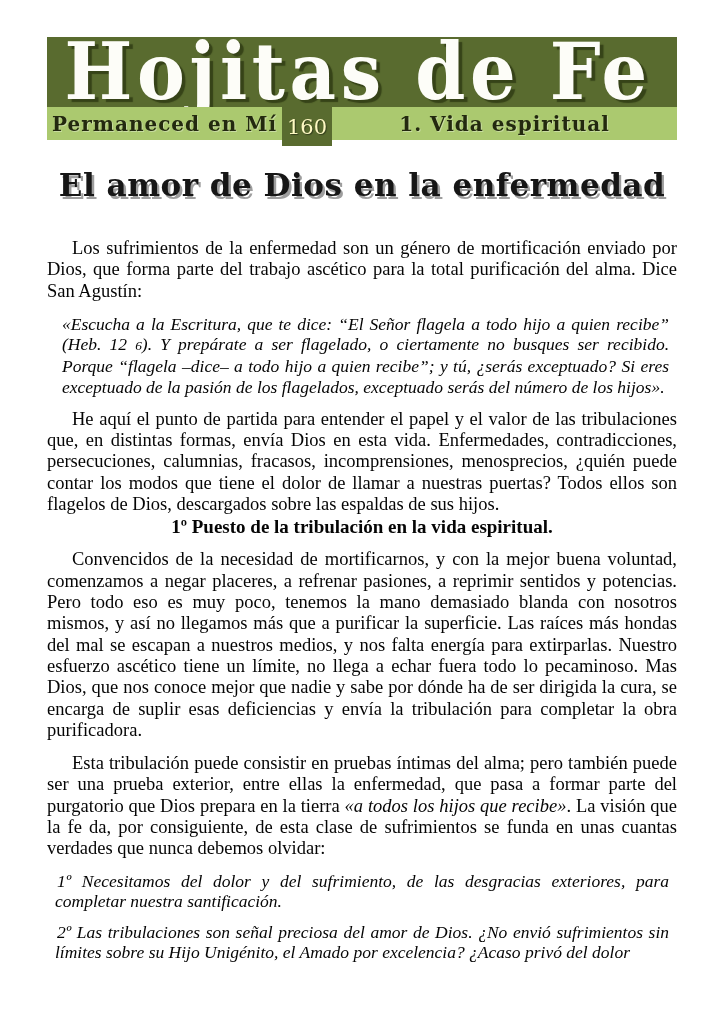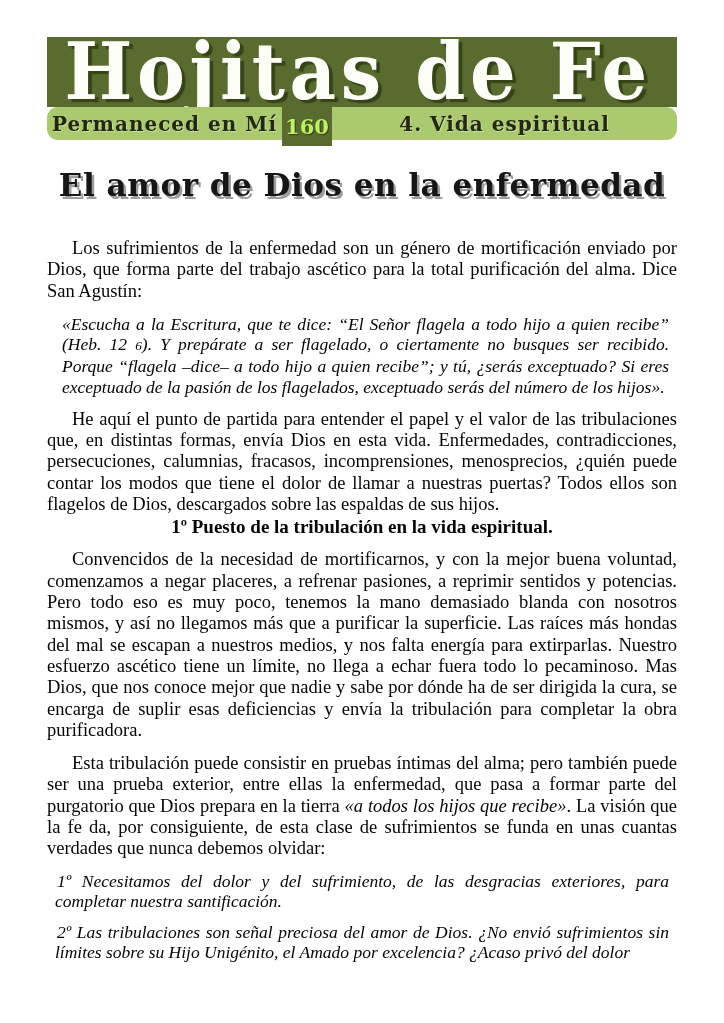--- a/index.html
+++ b/index.html
@@ -23,37 +23,37 @@
   }
   .band h1{
     margin:0;white-space:nowrap;
     font-family:"DejaVu Serif", serif;font-weight:bold;font-size:78px;
     color:#fdfdf8;letter-spacing:5px;line-height:1;
     transform:scaleX(.92);transform-origin:center;
     text-shadow:4px 3px 1px rgba(25,35,5,.55);
   }
   .subbar{
     height:33px;background:var(--light-green);
-    display:flex;align-items:stretch;position:relative;border-radius:11px;
+    display:flex;align-items:stretch;position:relative;
   }
   .subbar .seg{display:flex;align-items:center;justify-content:center;}
   .seg.left{width:235px;}
   .seg.right{flex:1;}
   .subbar .seg span{
     font-family:"DejaVu Serif", serif;font-weight:bold;font-size:20px;
     color:#23290f;letter-spacing:1px;white-space:nowrap;
     text-shadow:1px 1px 0 rgba(255,255,255,.35);
   }
   .issuebox{
     width:50px;height:39px;background:var(--dark-green);
     display:flex;align-items:center;justify-content:center;z-index:1;
   }
   .issuebox span{
-    font-family:"DejaVu Serif", serif;font-weight:bold;font-size:21px;
-    color:#bef264;text-shadow:1px 1px 1px rgba(0,0,0,.45);
+    font-family:"DejaVu Serif", serif;font-weight:normal;font-size:21px;
+    color:#fef9c3;text-shadow:1px 1px 1px rgba(0,0,0,.45);
   }
   
   .title{
     margin:26px 0 0 0;text-align:center;white-space:nowrap;
     font-family:"DejaVu Serif", serif;font-weight:bold;font-size:32px;
     color:#161616;letter-spacing:.5px;
     text-shadow:2.5px 2.5px 0 #9e9e9e;
     transform:scaleX(.97);transform-origin:center;
   }
   .article-body{
@@ -87,21 +87,21 @@
       <h1>Hojitas de Fe</h1>
     </div>
     <div class="subbar">
       <div class="seg left">
         <span>Permaneced en Mí</span>
       </div>
       <div class="issuebox">
         <span>160</span>
       </div>
       <div class="seg right">
-        <span>4. Vida espiritual</span>
+        <span>1. Vida espiritual</span>
       </div>
     </div>
   </header>
 
   <main>
     <h2 class="title">El amor de Dios en la enfermedad</h2>
     <div class="article-body">
         <div class="para"><span>Los sufrimientos de la enfermedad son un género de mortificación enviado por Dios, que forma parte del trabajo ascético para la total purificación del alma. Dice San Agustín:</span></div>
         <div class="quote"><span class="i">«Escucha a la Escritura, que te dice: “El Señor flagela a todo hijo a quien recibe” (Heb. </span><span class="b i">12</span><span class="i"> </span><span class="i sm">6</span><span class="i">). Y prepárate a ser flagelado, o ciertamente no busques ser recibido. Porque “flagela –dice– a todo hijo a quien recibe”; y tú, ¿serás exceptuado? Si eres exceptuado de la pasión de los flagelados, exceptuado serás del número de los hijos».</span></div>
         <div class="para"><span>He aquí el punto de partida para entender el papel y el valor de las tribulaciones que, en distintas formas, envía Dios en esta vida. Enfermedades, contradicciones, persecuciones, calumnias, fracasos, incomprensiones, menosprecios, ¿quién puede contar los modos que tiene el dolor de llamar a nuestras puertas? Todos ellos son flagelos de Dios, descargados sobre las espaldas de sus hijos.</span></div>

